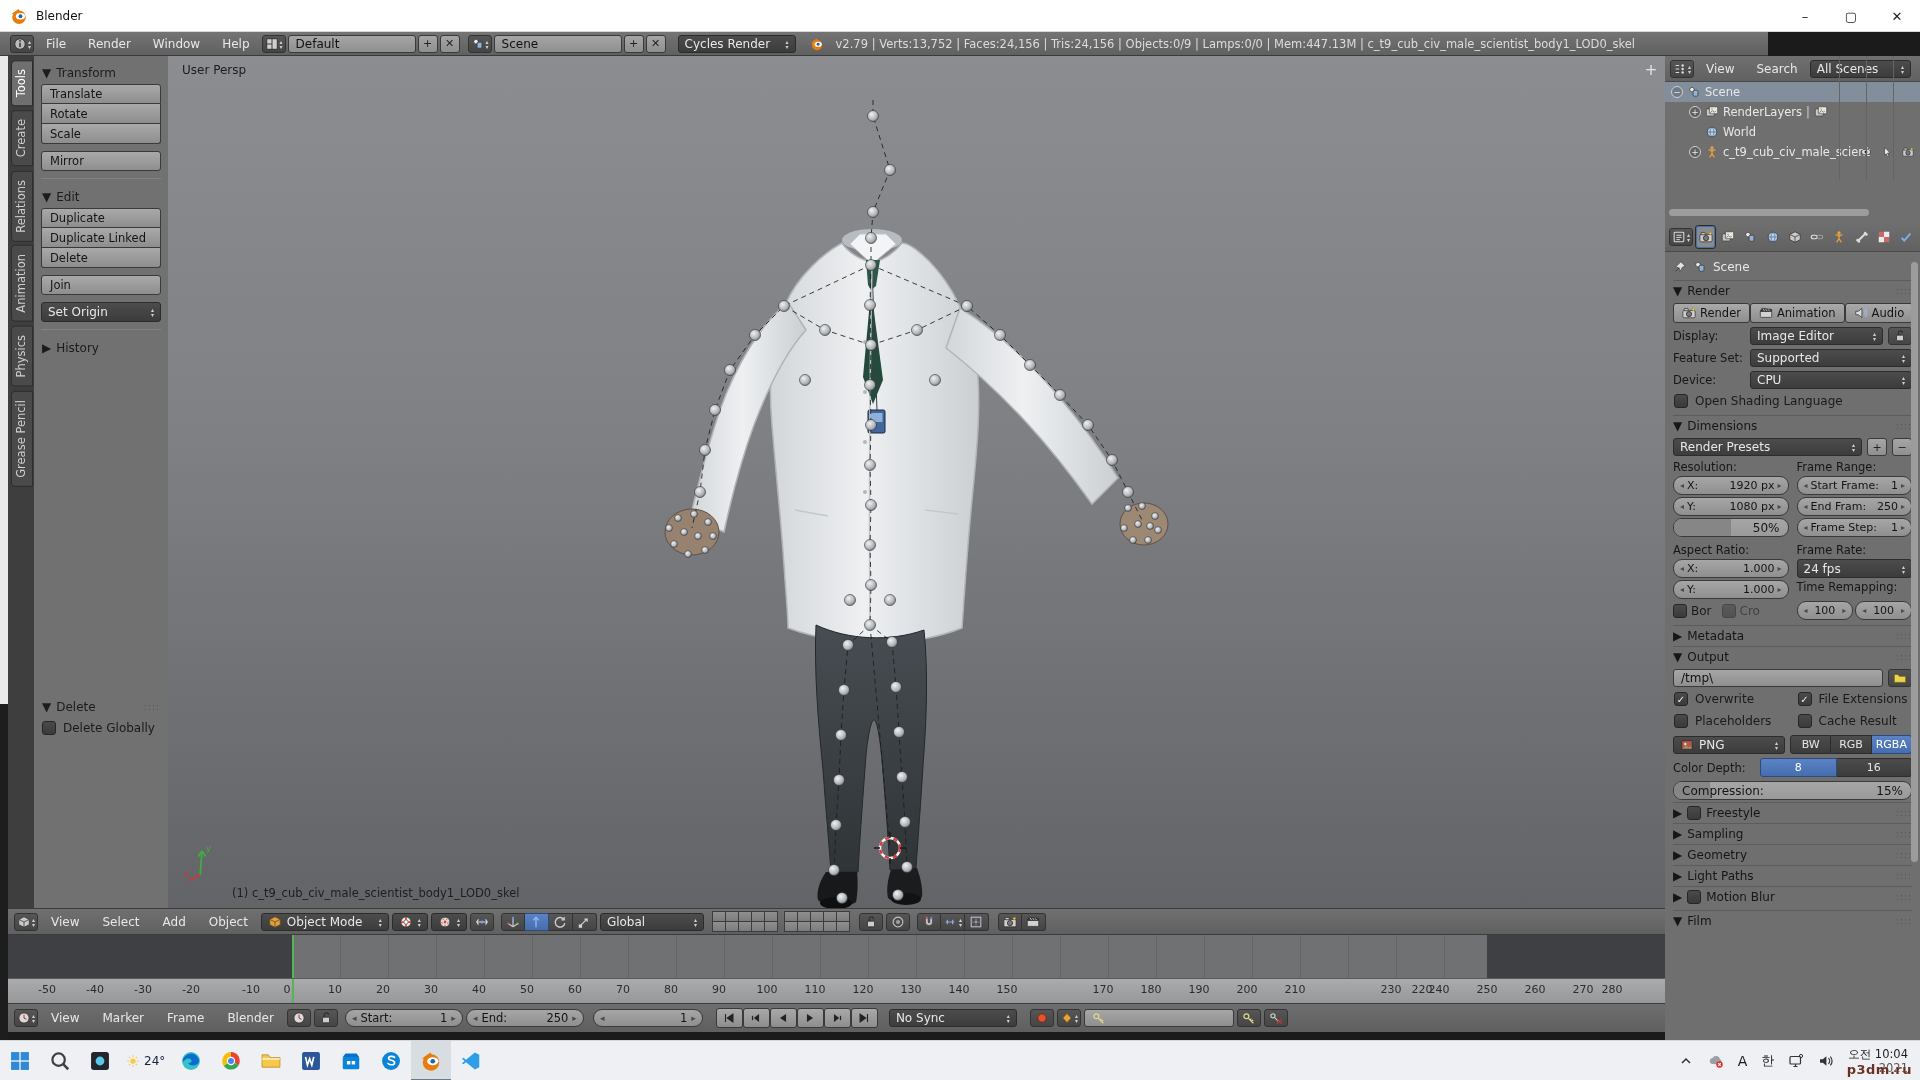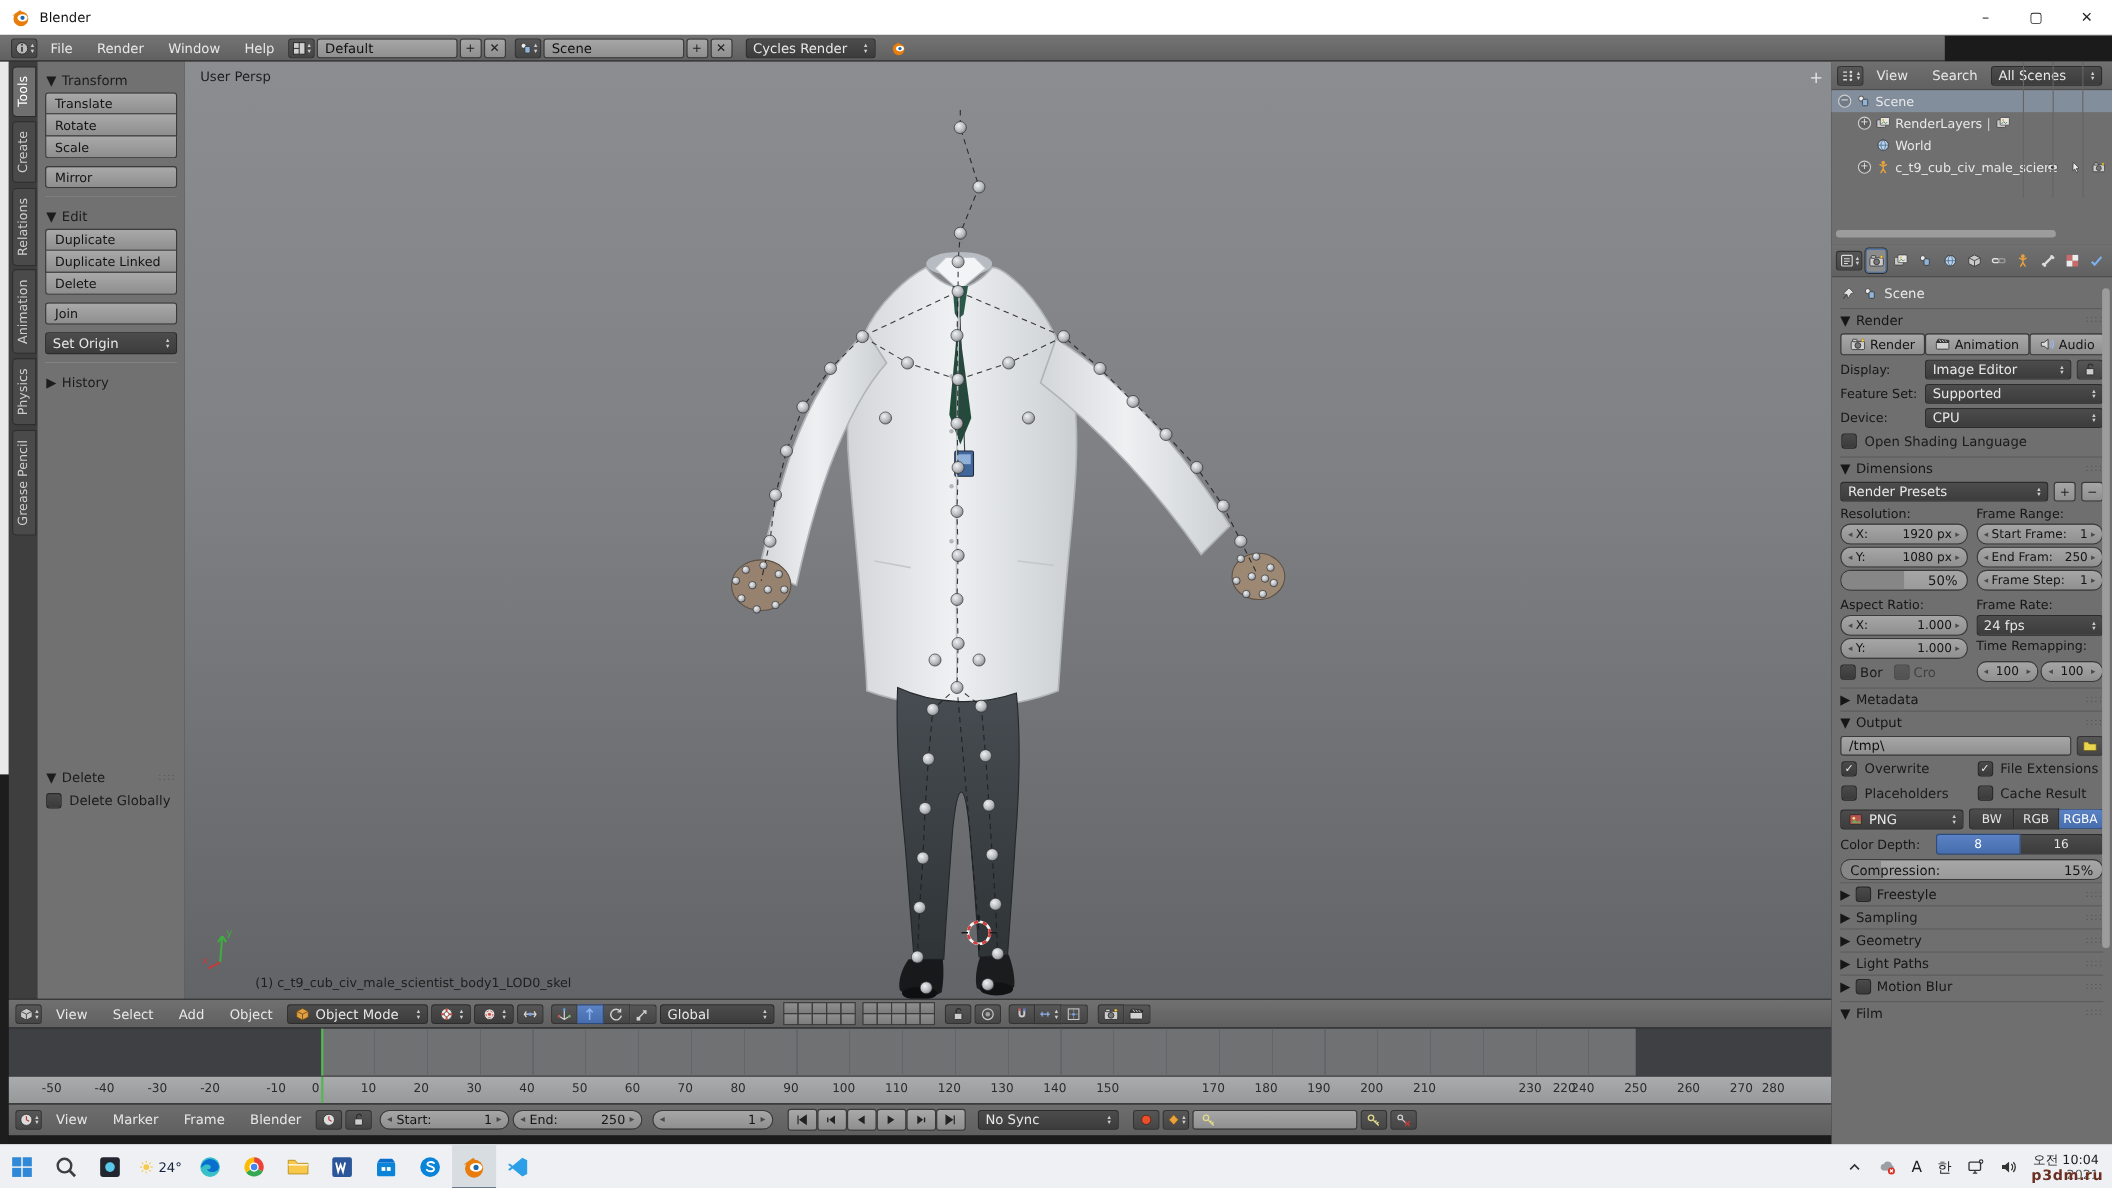--- a/index.html
+++ b/index.html
@@ -237,20 +237,21 @@
           <i>▴</i>
           <i>▾</i>
         </span>
     </span>
     <span class="ic14" style="margin-left:12px"><svg viewBox="0 0 16 16" width="100%" height="100%">
           <circle cx="8" cy="9" r="6" fill="#e87d0d"></circle>
           <path d="M1 6.5 L7.5 1.8 L9.5 4.8 Z" fill="#e87d0d"></path>
           <ellipse cx="9.3" cy="8.2" rx="4.1" ry="2.9" fill="#fff"></ellipse>
           <circle cx="9.3" cy="8.2" r="1.7" fill="#1e66a8"></circle>
         </svg></span>
+    <span class="stats">v2.79 | Verts:13,752 | Faces:24,156 | Tris:24,156 | Objects:0/9 | Lamps:0/0 | Mem:447.13M | c_t9_cub_civ_male_scientist_body1_LOD0_skel</span>
   </div>
 
   <div class="leftedge">
       <div class="white"></div>
     </div>
 
   <div class="ts-rail" id="ts-tabs">
       <div class="ts-tab active">Tools</div>
       <div class="ts-tab">Create</div>
       <div class="ts-tab">Relations</div>

